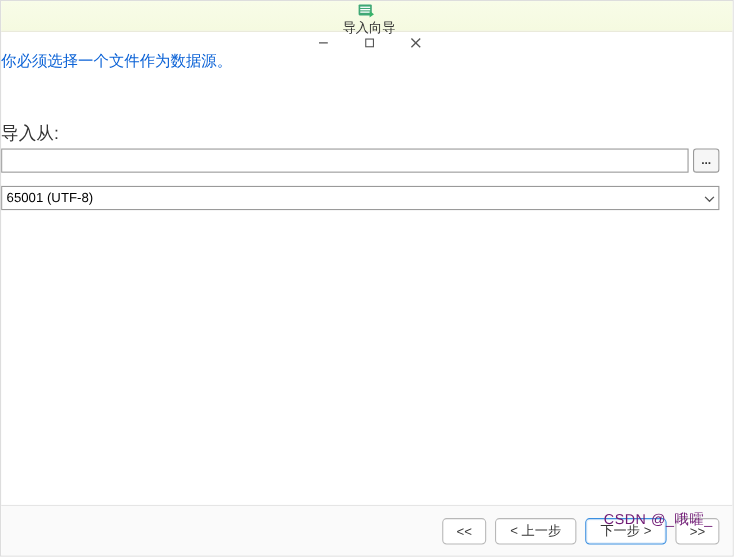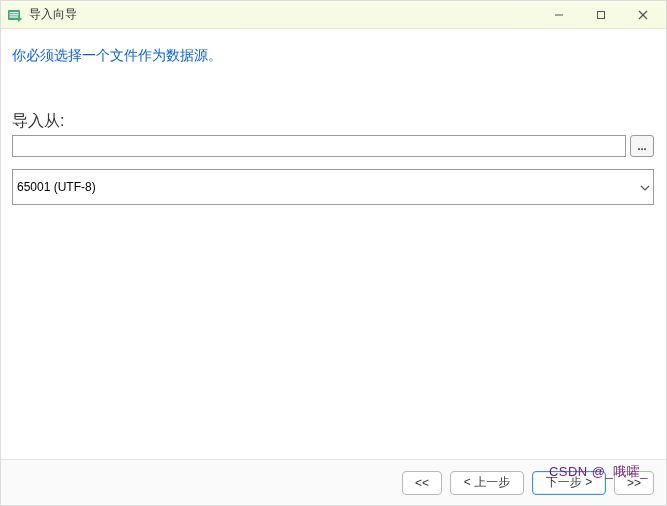--- a/index.html
+++ b/index.html
@@ -13,41 +13,42 @@
   position: relative;
   border: 1px solid #ddd;
 }
 .titlebar {
   height: 28px;
   background: linear-gradient(to bottom, #f8fce8, #f5fae0);
   display: flex;
   align-items: center;
   padding: 0 2px 0 6px;
   border-bottom: 1px solid #e8e8d8;
+  flex-direction: column;
 }
 .titlebar-icon {
   width: 16px; height: 16px;
   margin-right: 6px;
   display: flex; align-items: center; justify-content: center;
 }
 .titlebar-title {
   flex: 1;
   color: #333;
   font-size: 12px;
 }
 .win-controls { display: flex; height: 100%; }
 .win-btn {
   width: 42px; height: 100%;
   display: flex; align-items: center; justify-content: center;
   color: #555;
   cursor: pointer;
 }
 
 .content {
-  padding: 18px 12px 0 11px;
+  padding: 18px 12px 0 0;
 }
 .instruction {
   color: #0b62d6;
   font-size: 14px;
   margin-bottom: 46px;
 }
 .field-label {
   color: #333;
   font-size: 16px;
   margin-bottom: 3px;
@@ -77,21 +78,21 @@
   font-weight: bold;
   color: #333;
   font-size: 11px;
   line-height: 1;
 }
 .select-wrap {
   position: relative;
 }
 .select-box {
   width: 100%;
-  height: 36px;
+  height: 22px;
   border: 1px solid #9a9a9a;
   background: #fff;
   padding: 2px 22px 2px 4px;
   font-size: 12px;
   display: flex;
   align-items: center;
   cursor: pointer;
 }
 .select-arrow {
   position: absolute;

